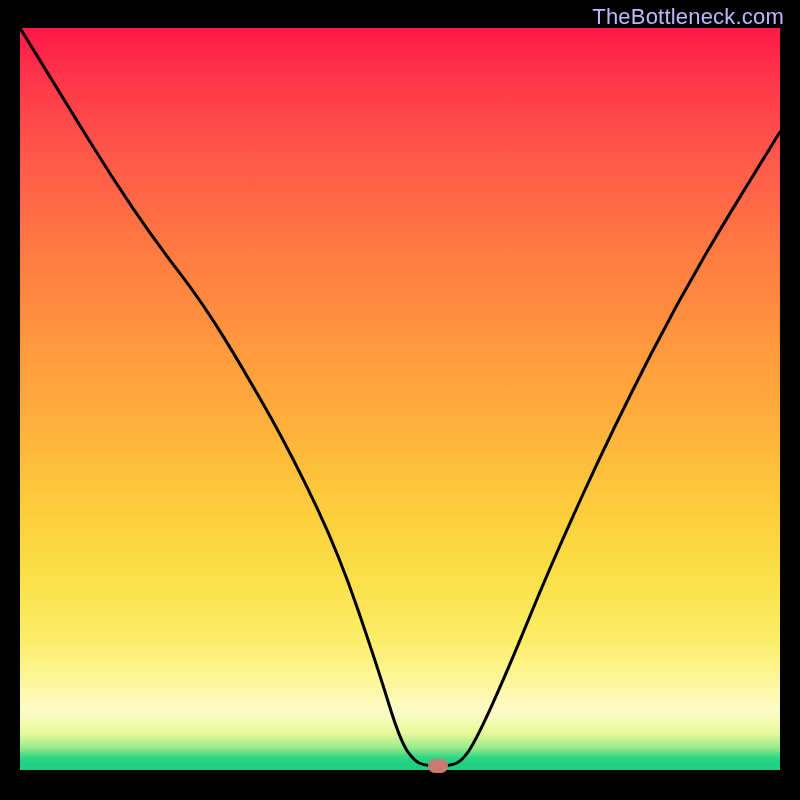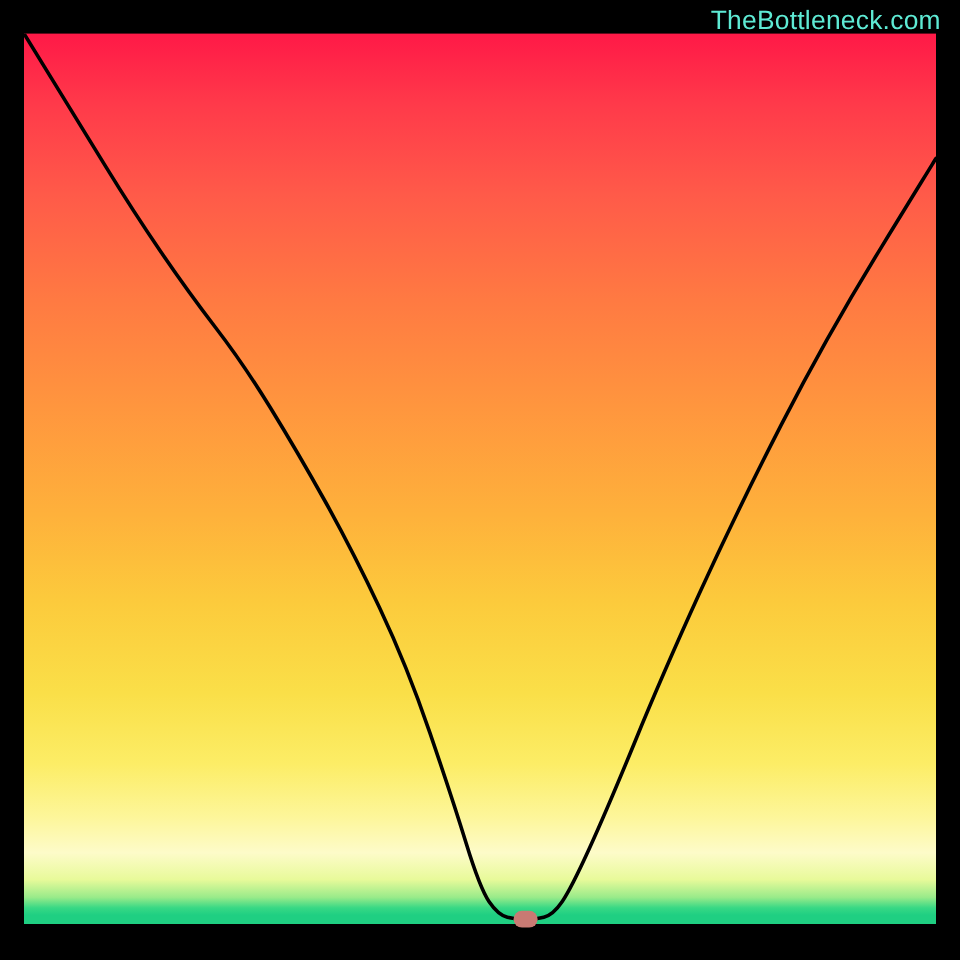--- a/index.html
+++ b/index.html
@@ -13,21 +13,21 @@
   }
   .wrap {
     position: relative;
     width: 800px;
     height: 800px;
   }
   .watermark {
     position: absolute;
     top: 4px;
     right: 16px;
-    color: #5eead4;
+    color: #c4b5fd;
     font-size: 22px;
     font-weight: 500;
     letter-spacing: 0.2px;
     z-index: 5;
   }
   .plot-outer {
     position: absolute;
     left: 20px;
     top: 28px;
     width: 760px;

